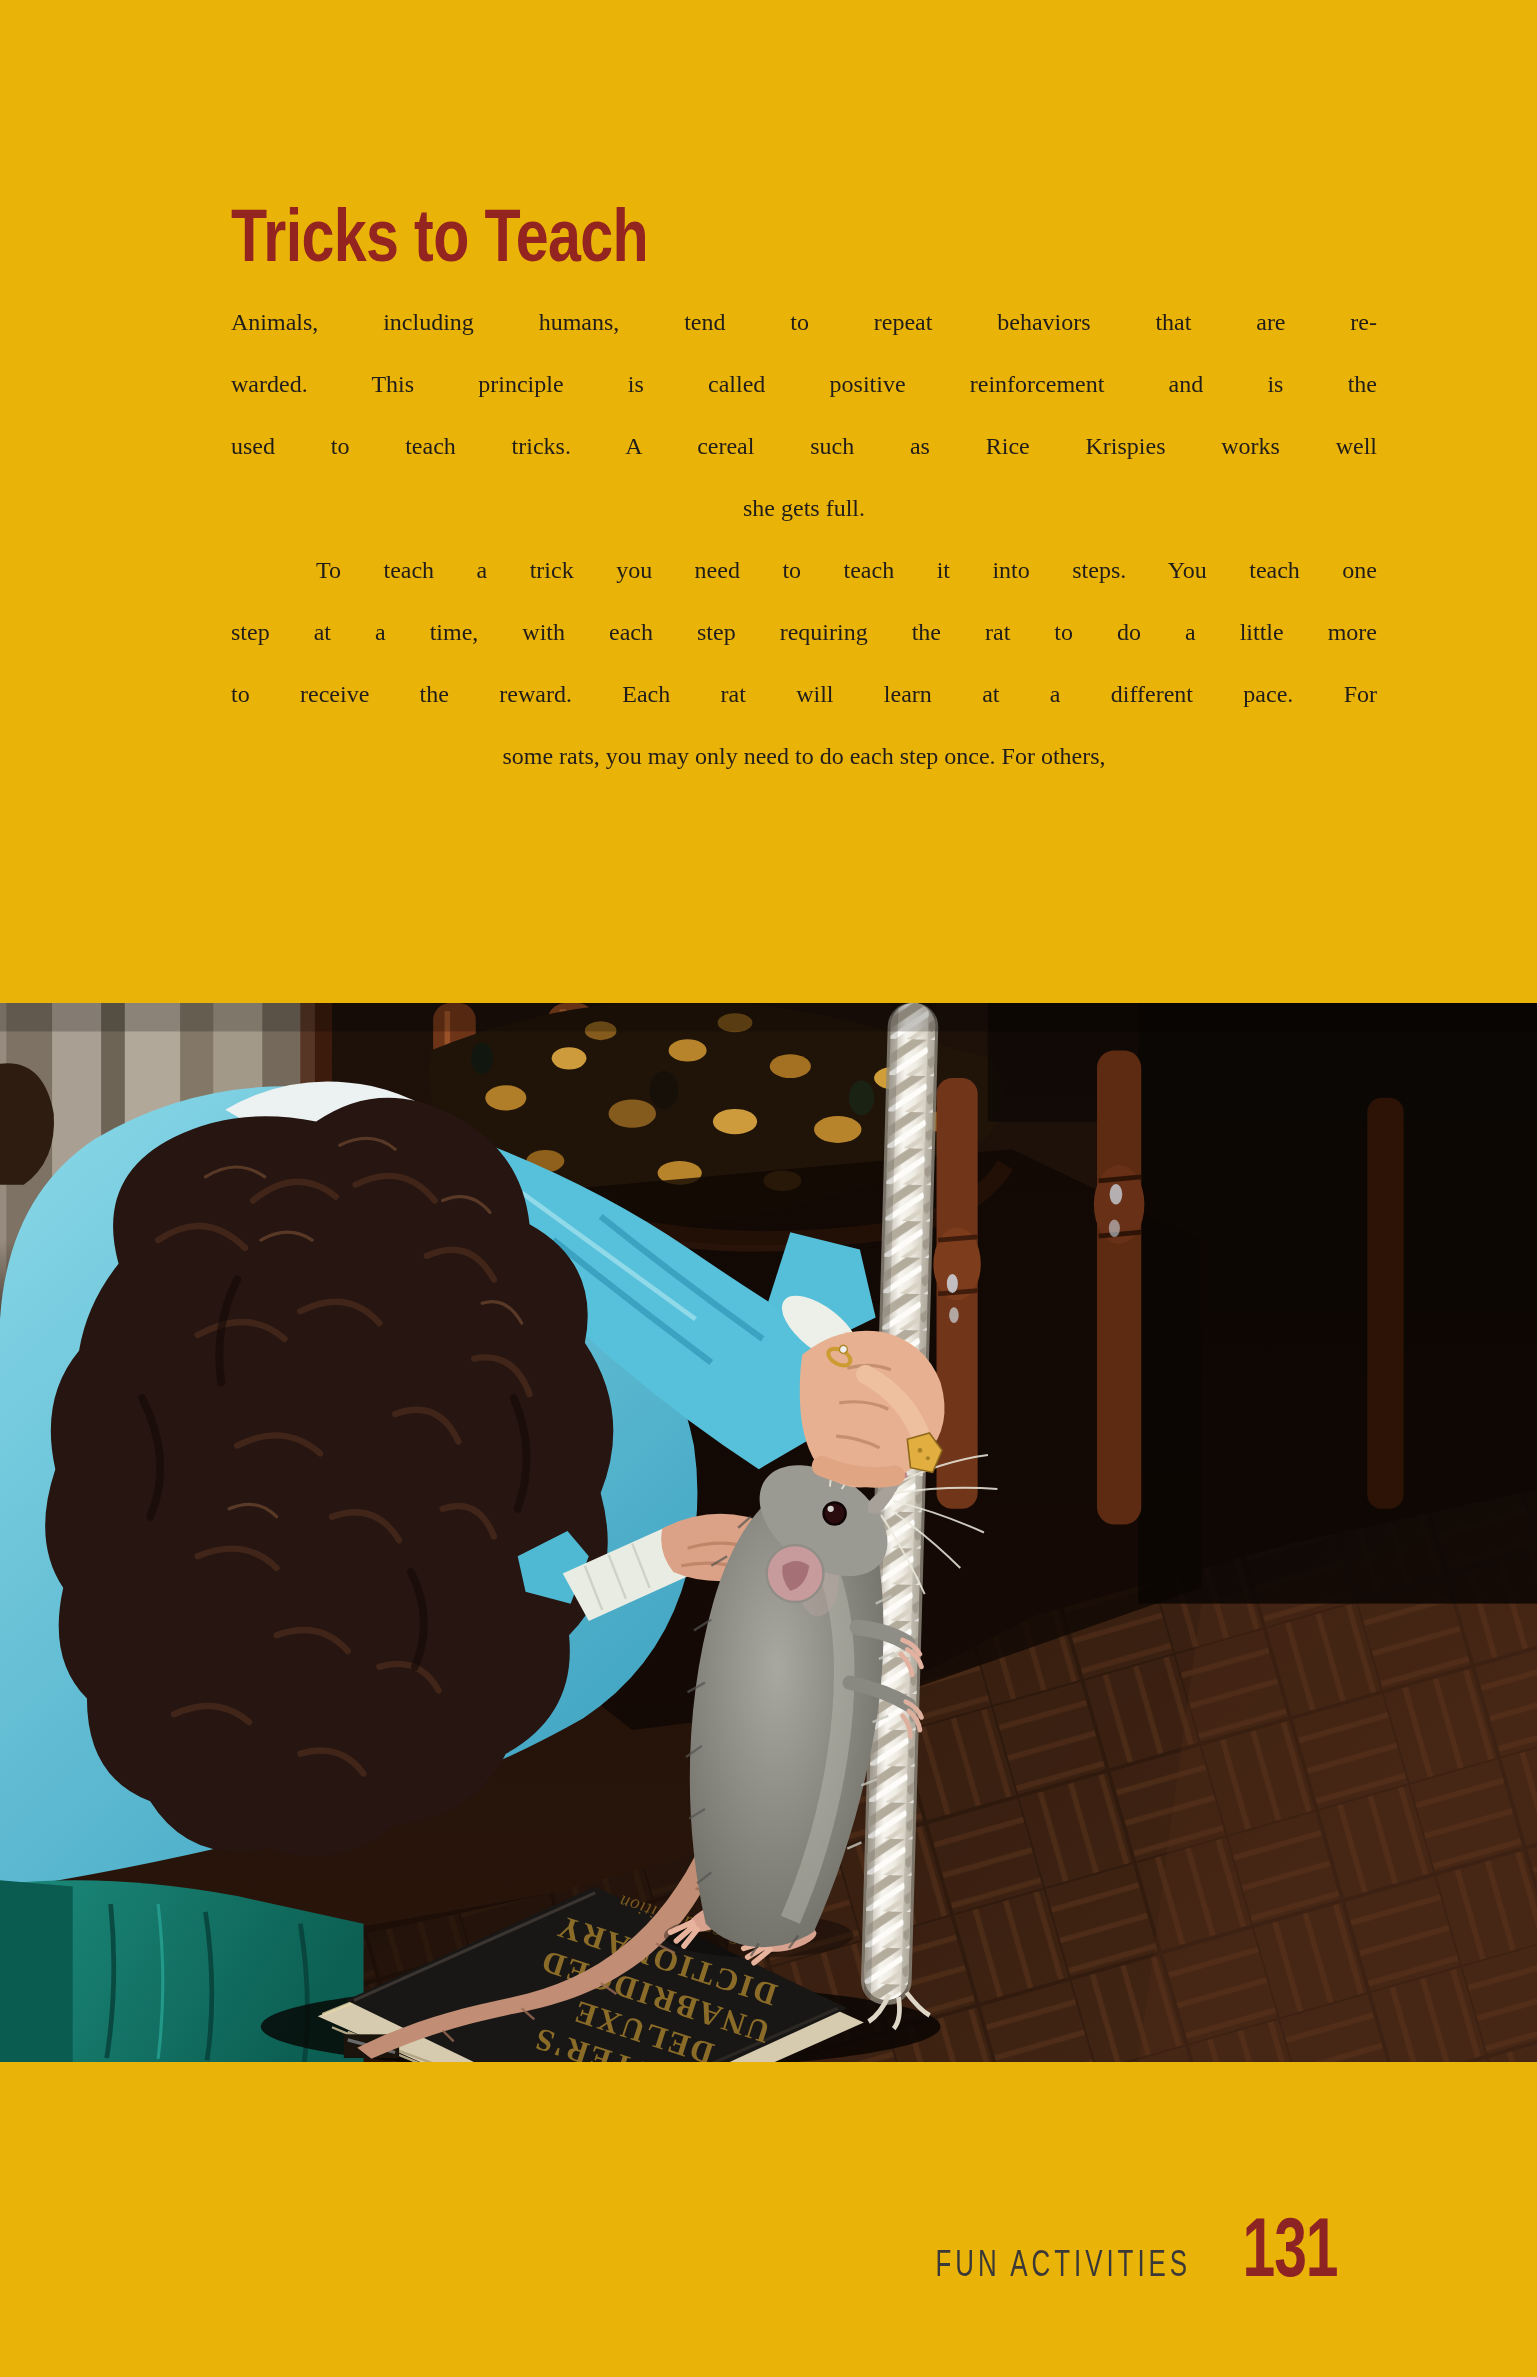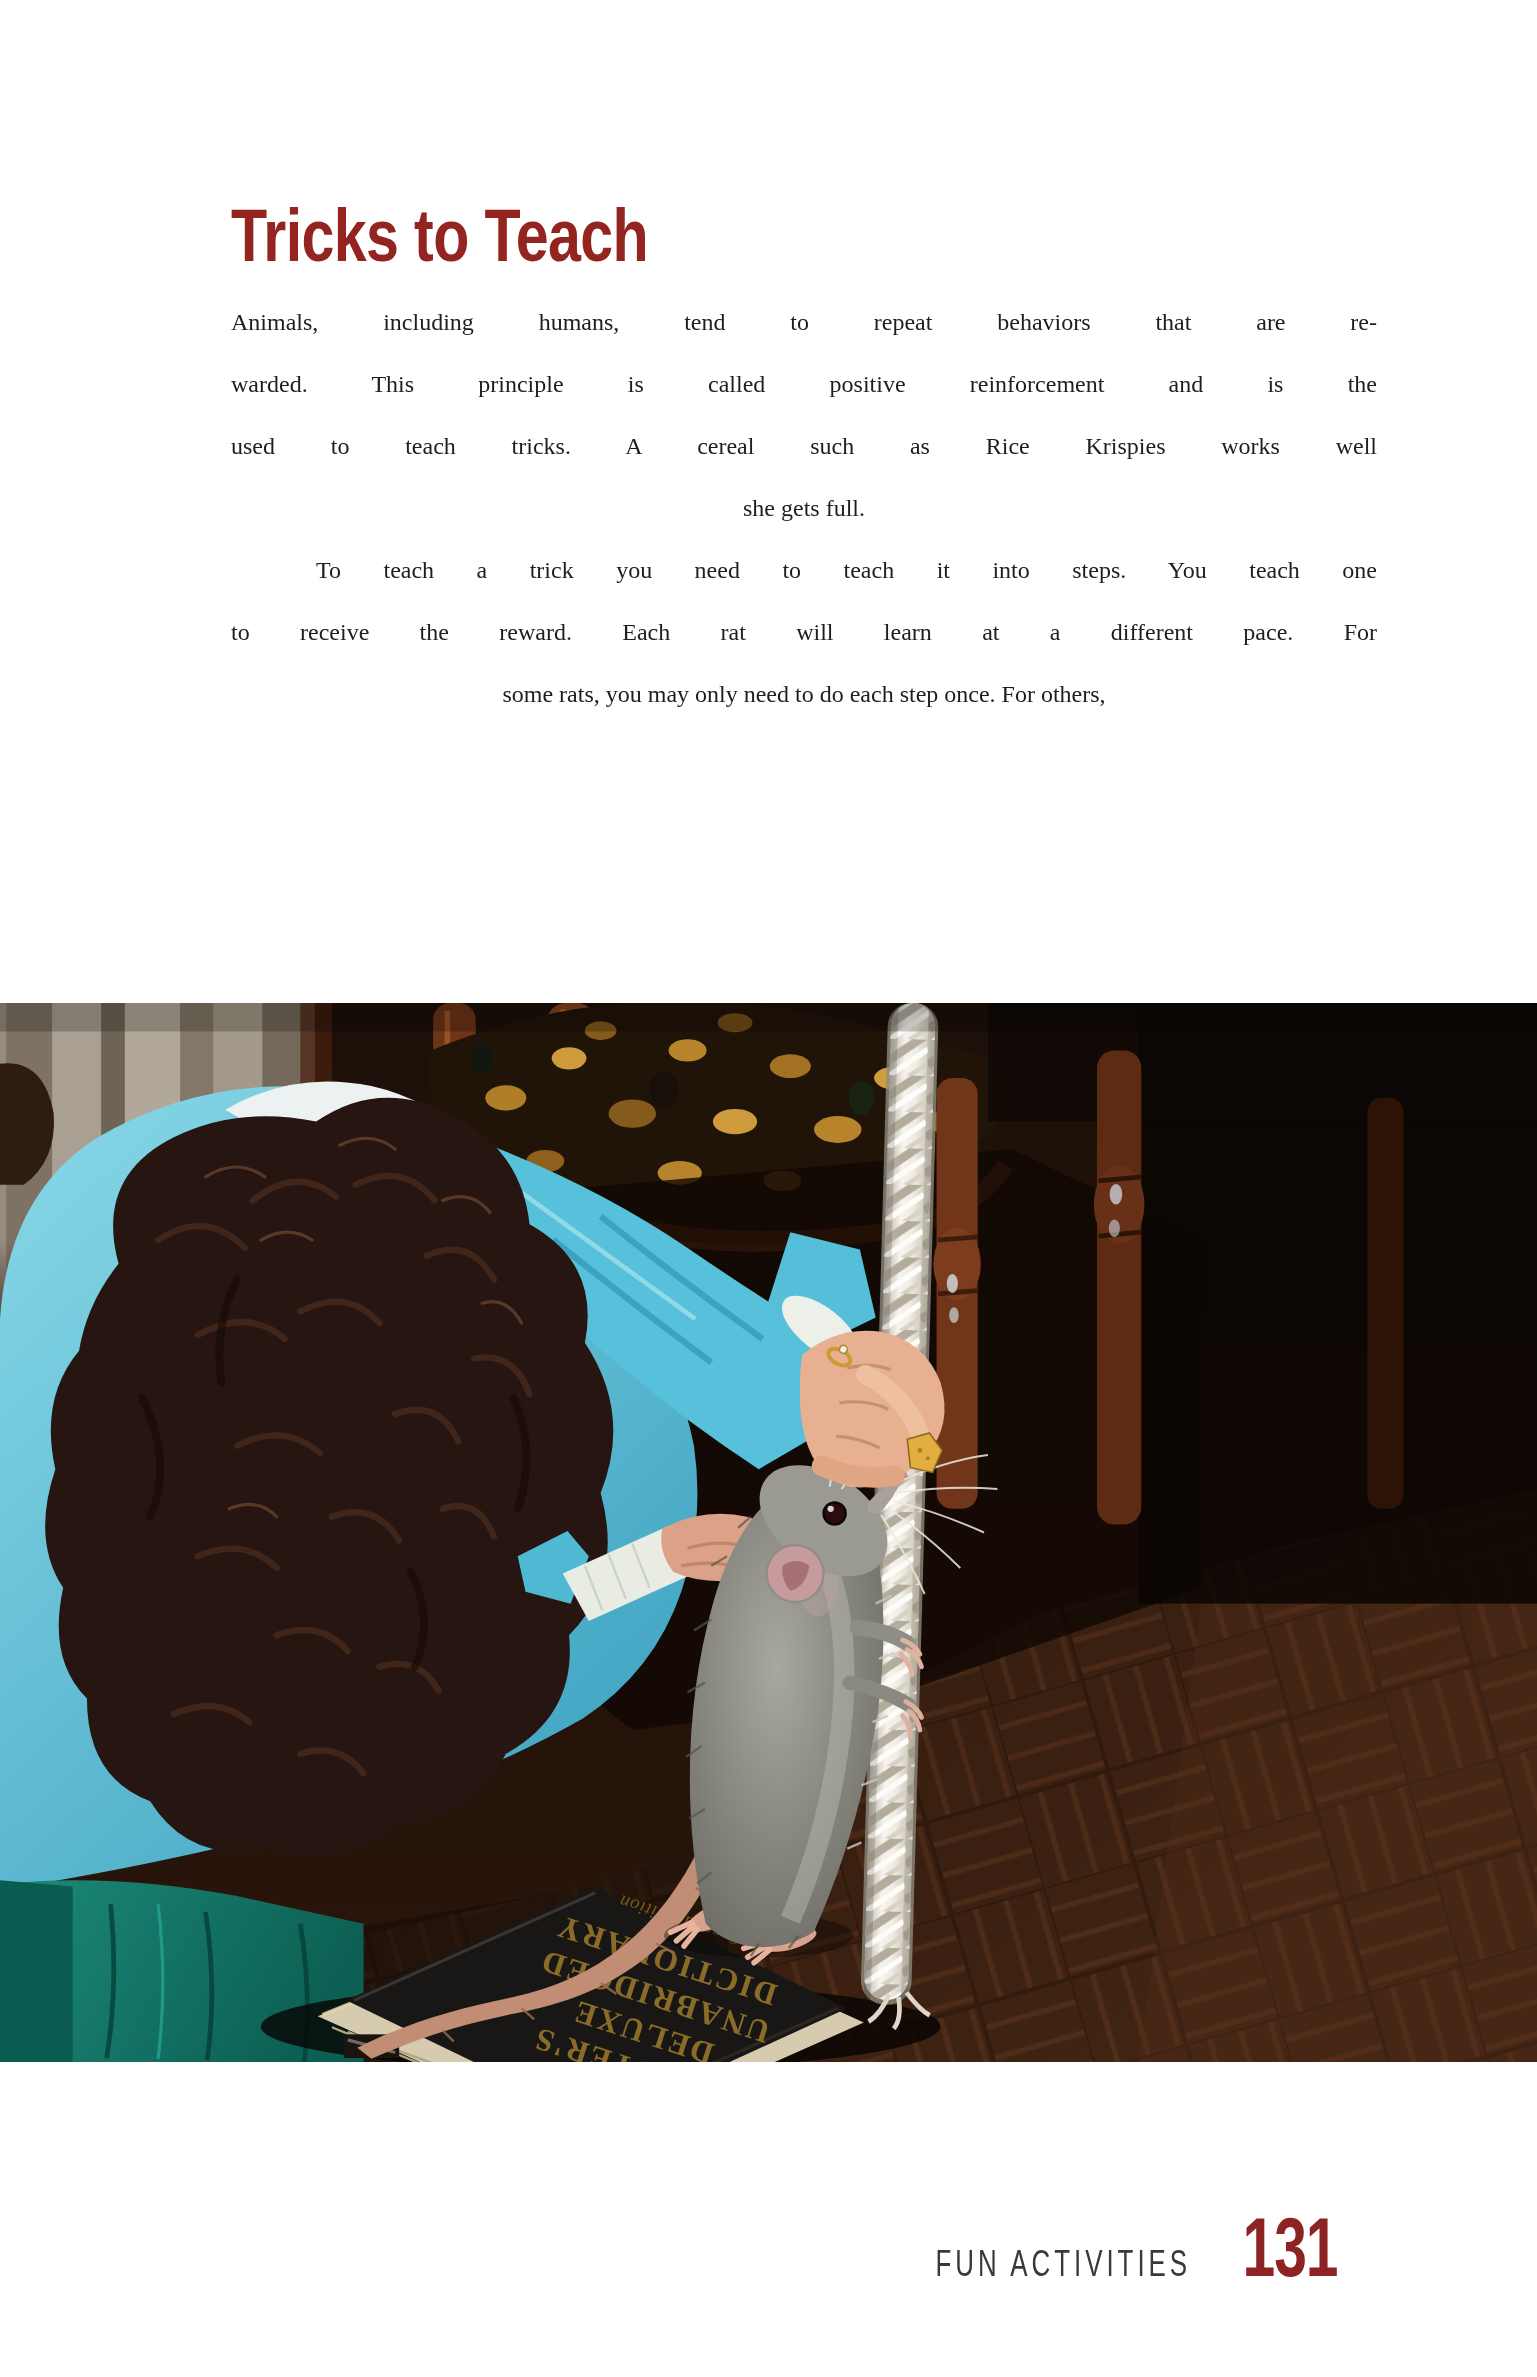--- a/index.html
+++ b/index.html
@@ -1,17 +1,17 @@
 <!DOCTYPE html>
 <html style="font-size:12.6px"><head>
 <meta charset="utf-8">
 <style>
   html,body{margin:0;padding:0;background:#777;}
   .page{
-    position:relative;width:1538px;height:2377px;background:#ffffff;
+    position:relative;width:1538px;height:2377px;background:#eab308;
     font-family:"Liberation Serif",serif;overflow:hidden;
   }
   .title{
     position:absolute;left:231px;top:199px;margin:0;
     font-family:"Liberation Sans",sans-serif;font-weight:bold;
     font-size:74px;line-height:1;letter-spacing:-0.8px;color:#93241f;
     transform:scaleX(0.80);transform-origin:left top;white-space:nowrap;
   }
   .bodytext{
     position:absolute;left:231px;top:291px;width:1146px;
@@ -49,20 +49,21 @@
 <div class="page">
 
   <h1 class="title">Tricks to Teach</h1>
 
   <div class="bodytext">
     <span class="ln jl">Animals, including humans, tend to repeat behaviors that are re-</span>
     <span class="ln jl">warded. This principle is called positive reinforcement and is the</span>
     <span class="ln jl">used to teach tricks. A cereal such as Rice Krispies works well</span>
     <span class="ln ll">she gets full.</span>
     <span class="ln jl indent">To teach a trick you need to teach it into steps. You teach one</span>
+    <span class="ln jl">step at a time, with each step requiring the rat to do a little more</span>
     <span class="ln jl">to receive the reward. Each rat will learn at a different pace. For</span>
     <span class="ln ll">some rats, you may only need to do each step once. For others,</span>
   </div>
 
 
   <div class="photo">
     <svg viewBox="0 0 1946 1340" preserveAspectRatio="none">
       <defs>
         <linearGradient id="bgG" x1="0" y1="0" x2="0" y2="1">
           <stop offset="0" stop-color="#1c1009"></stop>

